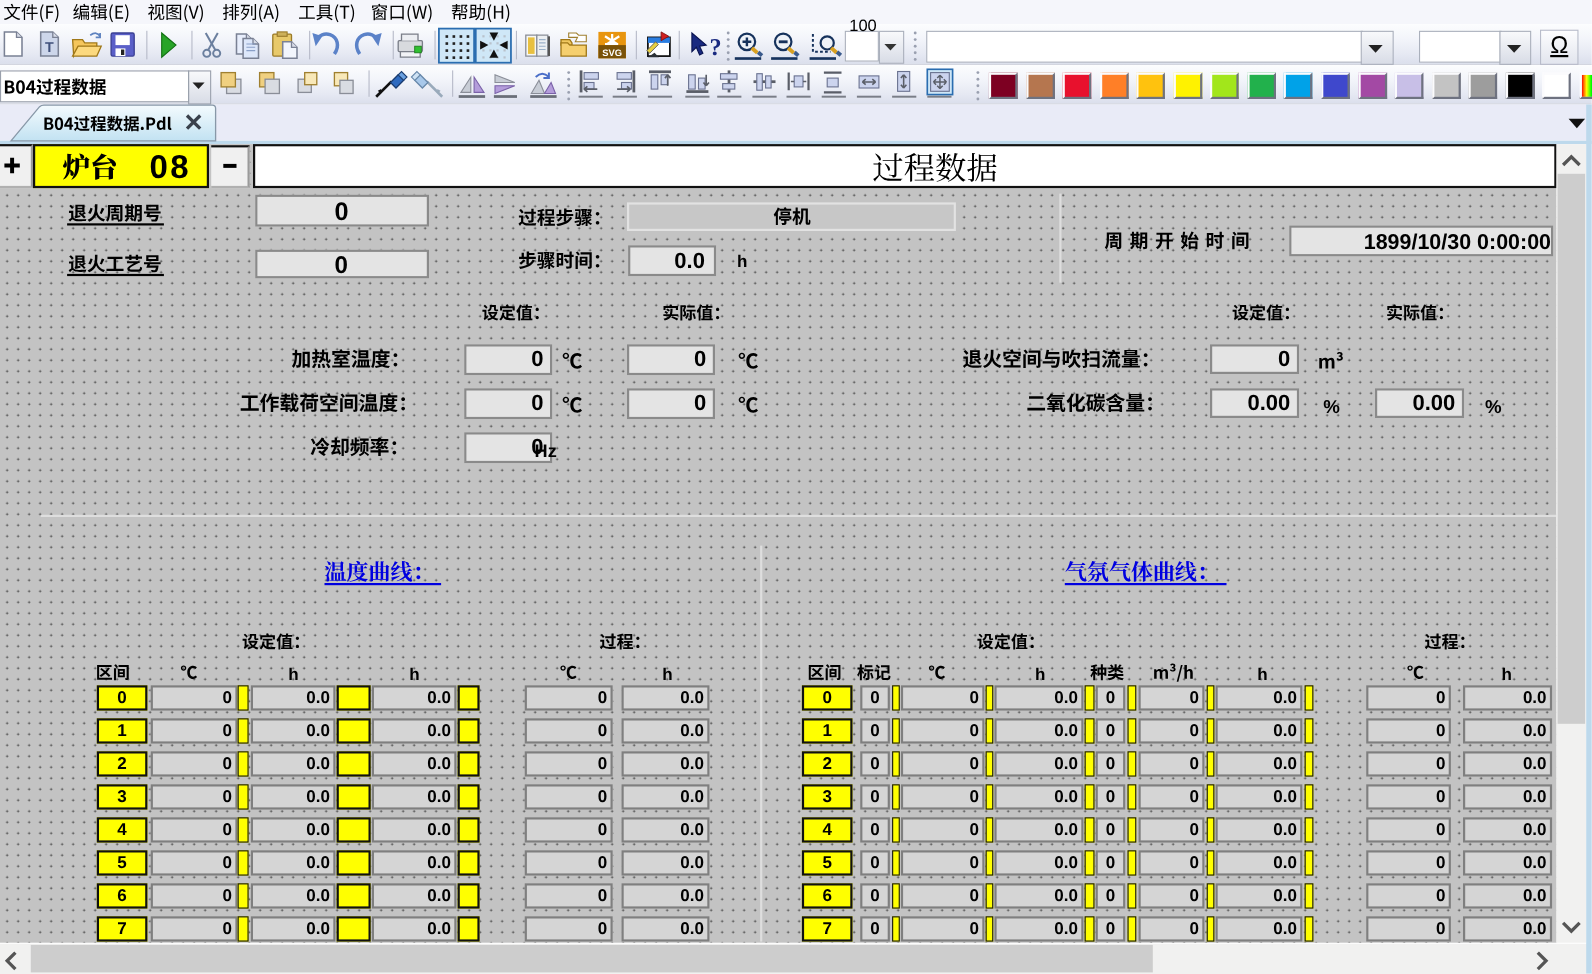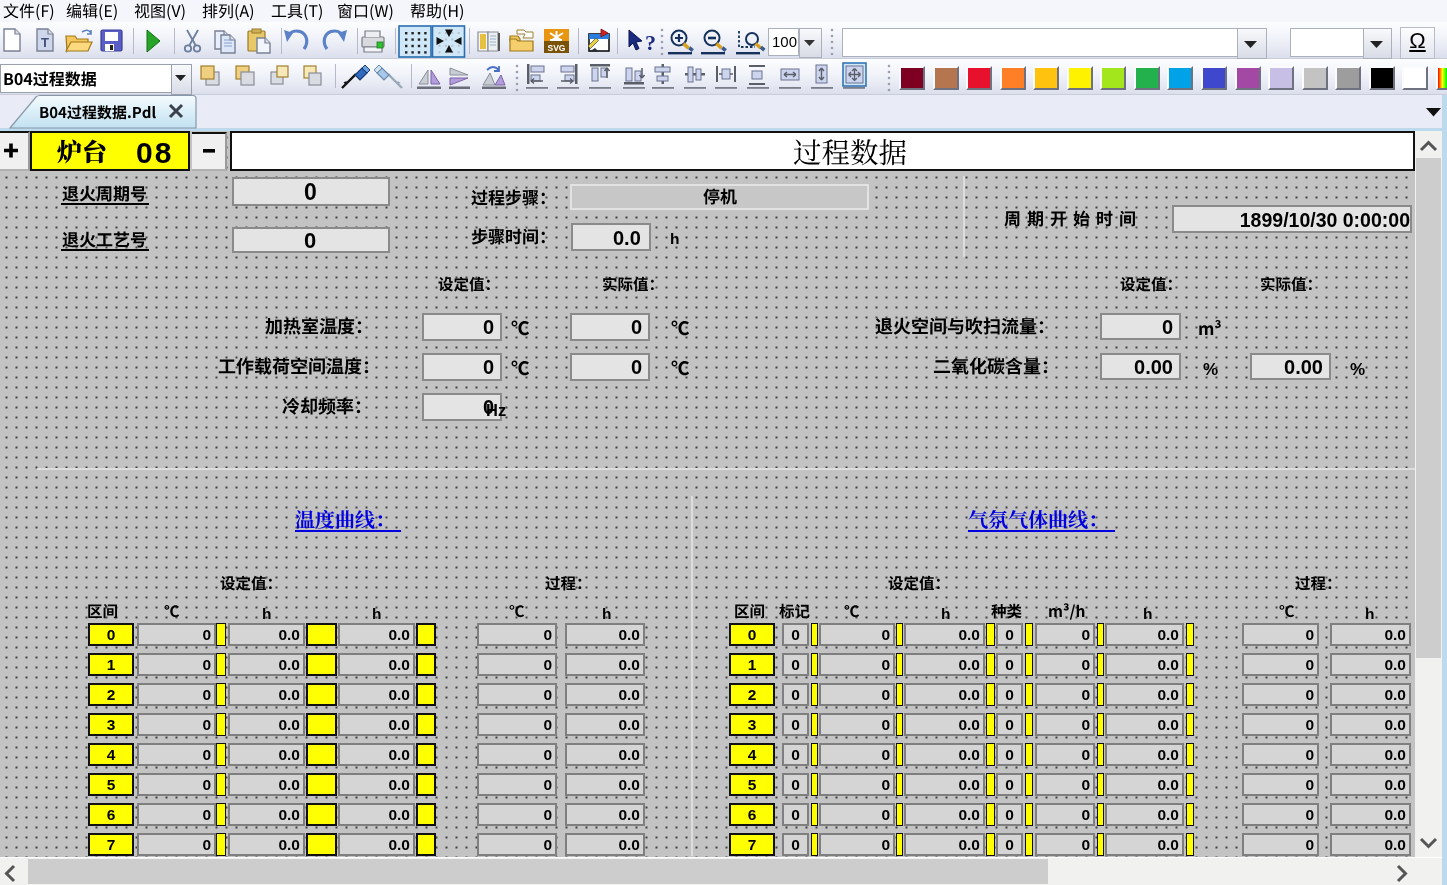--- a/index.html
+++ b/index.html
@@ -5,21 +5,21 @@
 font-family:"Liberation Sans",sans-serif}
 body>div{position:absolute}
 </style></head><body>
 <div style="left:0;top:0;width:1447px;height:22px;background:#f5f6fb"></div>
 <div style="left:0;top:22px;width:1447px;height:36px;background:linear-gradient(180deg,#fcfdfe 0%,#f2f4fa 40%,#e6e9f3 75%,#dbdfec 100%);border-bottom:1px solid #c9cdd9"></div>
 <div style="left:0;top:59px;width:1447px;height:35px;background:linear-gradient(180deg,#fcfdfe 0%,#f2f4fa 40%,#e6e9f3 75%,#dbdfec 100%);border-bottom:1px solid #c9cdd9"></div>
 <div style="left:0;top:95px;width:1447px;height:33px;background:#e9ebf7"></div>
 <div style="left:0;top:128px;width:1447px;height:3px;background:#bdd9ec"></div>
 <div style="left:768px;top:28px;width:29px;height:26px;background:#fff;border:1px solid #aab0bc"></div>
 <div style="left:799px;top:28px;width:21px;height:28px;background:linear-gradient(180deg,#f8f9fb,#d8dce6);border:1px solid #aab0bc"></div>
-<div style="left:772px;top:33px;font-size:15px;color:#000">100</div>
+<div style="left:772px;top:15px;font-size:15px;color:#000">100</div>
 <div style="left:842px;top:28px;width:395px;height:27px;background:#fff;border:1px solid #aab0bc"></div>
 <div style="left:1237px;top:28px;width:28px;height:29px;background:linear-gradient(180deg,#f8f9fb,#d8dce6);border:1px solid #aab0bc"></div>
 <div style="left:1290px;top:28px;width:73px;height:27px;background:#fff;border:1px solid #aab0bc"></div>
 <div style="left:1363px;top:28px;width:27px;height:29px;background:linear-gradient(180deg,#f8f9fb,#d8dce6);border:1px solid #aab0bc"></div>
 <div style="left:1400px;top:27px;width:33px;height:30px;background:linear-gradient(180deg,#fdfdfe,#e2e5ee);border:1px solid #b8bcca;text-align:center;font-size:22px;text-decoration:underline">Ω</div>
 <div style="left:0;top:64px;width:170px;height:27px;background:#fff;border:1px solid #9aa0ac"></div>
 <div style="left:171px;top:64px;width:19px;height:29px;background:linear-gradient(180deg,#f8f9fb,#d8dce6);border:1px solid #9aa0ac"></div>
 <div style="left:899.0px;top:66px;width:22px;height:20px;background:#7d0022;border:2px solid;border-color:#fbfbfd #6e7280 #6e7280 #fbfbfd"></div>
 <div style="left:932.5px;top:66px;width:22px;height:20px;background:#b5764f;border:2px solid;border-color:#fbfbfd #6e7280 #6e7280 #fbfbfd"></div>
 <div style="left:966.1px;top:66px;width:22px;height:20px;background:#e8112d;border:2px solid;border-color:#fbfbfd #6e7280 #6e7280 #fbfbfd"></div>

